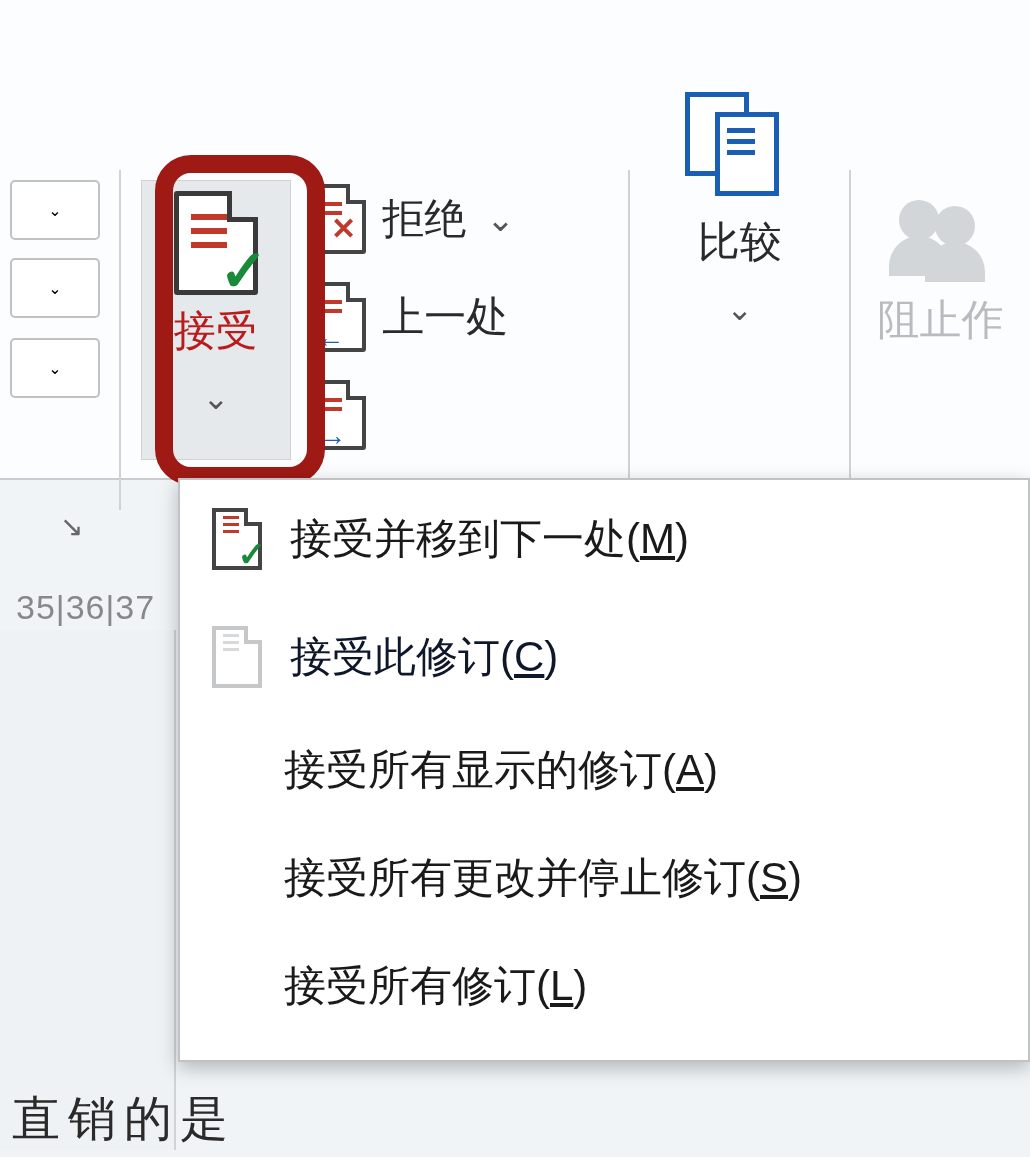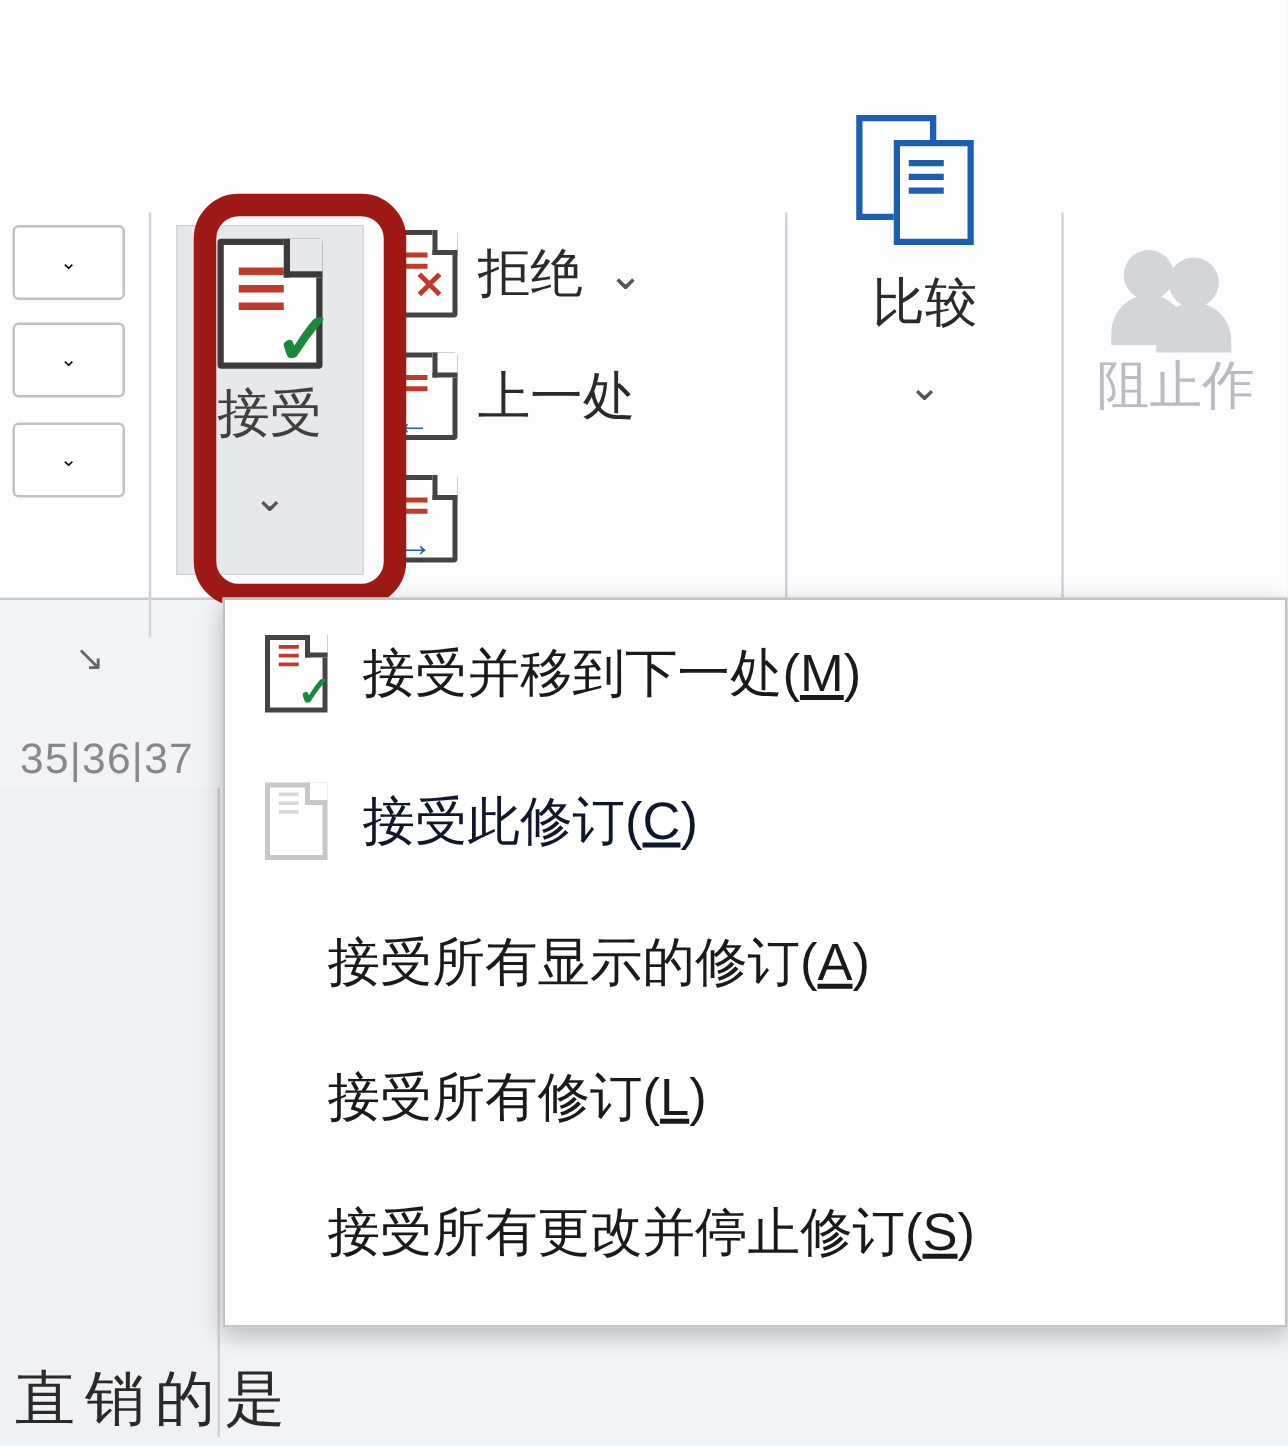--- a/index.html
+++ b/index.html
@@ -75,21 +75,21 @@
       pointer-events: none;
     }
     .highlight-accept {
       top: 155px;
       left: 155px;
       width: 170px;
       height: 330px;
     }
     .accept-label {
       font-size: 42px;
-      color: #404040;
+      color: #b91c1c;
       margin-top: 8px;
     }
     .chev-down {
       margin-top: 20px;
       font-size: 32px;
       color: #555;
     }
     .mid-buttons {
       padding-top: 180px;
       width: 320px;
@@ -125,21 +125,21 @@
     .protect-group {
       padding-top: 200px;
       width: 180px;
       display: flex;
       flex-direction: column;
       align-items: center;
     }
     .protect-label {
       font-size: 42px;
       color: #b9bcbe;
-      margin-top: 0;
+      margin-top: 12px;
     }
     
     .icon-doc {
       width: 56px; height: 70px;
       border: 4px solid #444;
       border-radius: 3px;
       position: relative;
       background: #fff;
     }
     .icon-doc::before {
@@ -252,21 +252,21 @@
     }
     .menu-item.disabled { color: #0f172a; }
     .menu-icon {
       width: 66px; height: 66px;
       margin-right: 20px;
       display: flex;
       align-items: center;
       justify-content: center;
       flex-shrink: 0;
     }
-    .indent { padding-left: 82px; }
+    .indent { padding-left: 104px; }
     .underline { text-decoration: underline; }
     .ruler-label {
       position: absolute;
       left: 16px;
       top: 588px;
       font-size: 34px;
       color: #888;
       letter-spacing: 1px;
     }
     .doc-area {
@@ -469,23 +469,23 @@
             <span></span>
           </div>
       </div>
     </div>
     <span><span>接受此修订(</span><span class="underline">C</span><span>)</span></span>
   </div>
   <div class="menu-item indent">
     <span><span>接受所有显示的修订(</span><span class="underline">A</span><span>)</span></span>
   </div>
   <div class="menu-item indent">
+    <span><span>接受所有更改并停止修订(</span><span class="underline">S</span><span>)</span></span>
+  </div>
+  <div class="menu-item indent">
     <span><span>接受所有修订(</span><span class="underline">L</span><span>)</span></span>
-  </div>
-  <div class="menu-item indent">
-    <span><span>接受所有更改并停止修订(</span><span class="underline">S</span><span>)</span></span>
   </div>
 </div>
 
 <div class="highlight-red highlight-accept"></div>
 <div class="highlight-red highlight-menu"></div>
 
 <div class="bottom-text">直销的是</div>
 
 </body></html>

